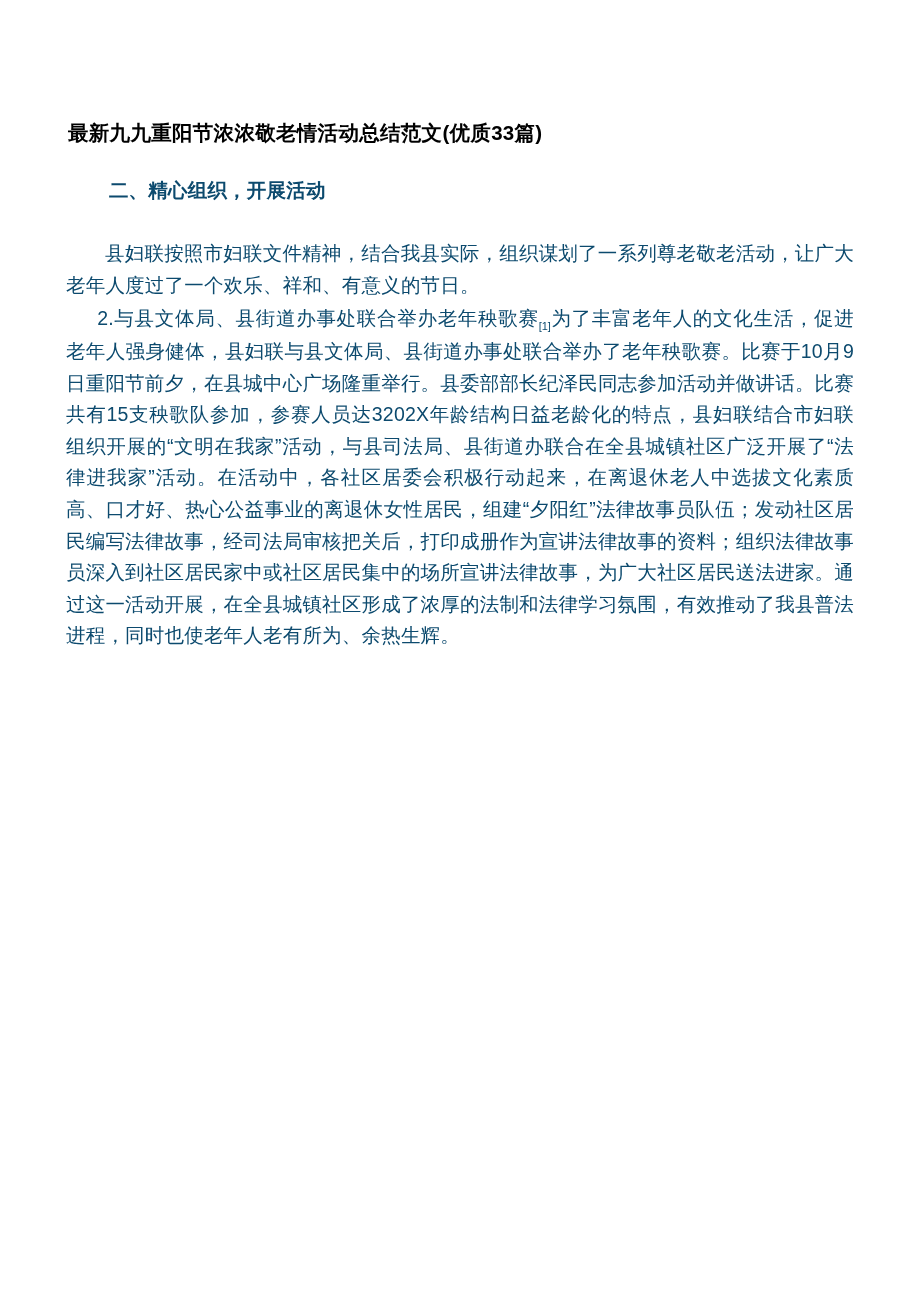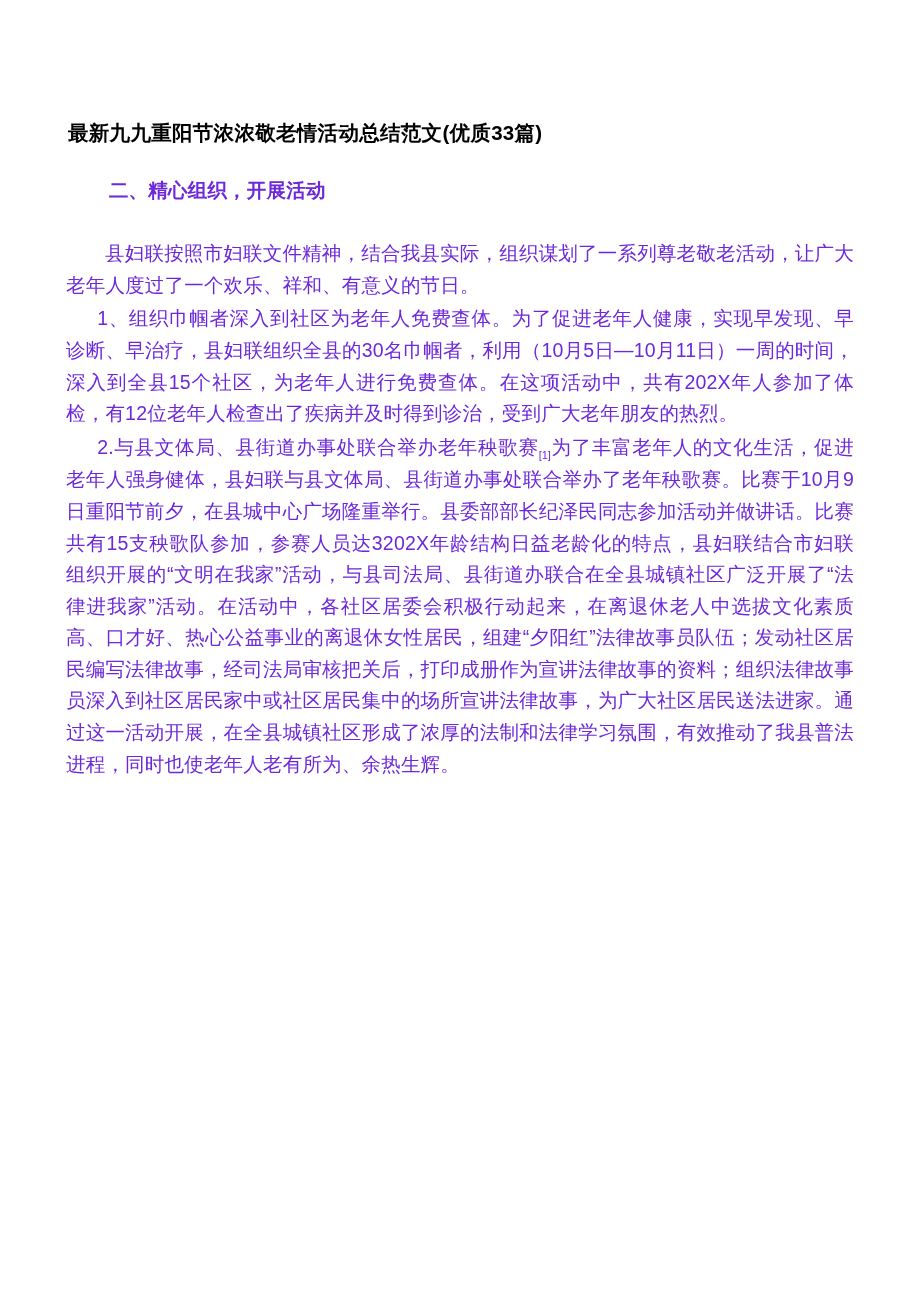--- a/index.html
+++ b/index.html
@@ -29,21 +29,21 @@
     margin: 0 0 28px 0;
     padding-left: 2px;
     color: #000000;
   }
   .para {
     font-size: 19.5px;
     line-height: 1.62;
     margin: 0 0 2px 0;
     text-align: justify;
     text-justify: inter-ideograph;
-    color: #6d28d9;
+    color: #0c4a6e;
     letter-spacing: 0.2px;
   }
   .para.heading-sub {
     font-weight: 700;
     text-indent: 2.2em;
     margin-bottom: 4px;
   }
   .para.indent {
     text-indent: 2em;
     margin-top: 32px;
@@ -61,18 +61,17 @@
 <body>
 
 <div class="page">
 
   <h1 class="doc-title">最新九九重阳节浓浓敬老情活动总结范文(优质33篇)</h1>
 
   <p class="para heading-sub">二、精心组织，开展活动</p>
 
   <p class="para indent">县妇联按照市妇联文件精神，结合我县实际，组织谋划了一系列尊老敬老活动，让广大老年人度过了一个欢乐、祥和、有意义的节日。</p>
 
-  <p class="para indent-sm">1、组织巾帼者深入到社区为老年人免费查体。为了促进老年人健康，实现早发现、早诊断、早治疗，县妇联组织全县的30名巾帼者，利用（10月5日—10月11日）一周的时间，深入到全县15个社区，为老年人进行免费查体。在这项活动中，共有202X年人参加了体检，有12位老年人检查出了疾病并及时得到诊治，受到广大老年朋友的热烈。</p>
 
   <p class="para indent-sm"><span>2.与县文体局、县街道办事处联合举办老年秧歌赛</span><span class="tiny-note">[1]</span><span>为了丰富老年人的文化生活，促进老年人强身健体，县妇联与县文体局、县街道办事处联合举办了老年秧歌赛。比赛于10月9日重阳节前夕，在县城中心广场隆重举行。县委部部长纪泽民同志参加活动并做讲话。比赛共有15支秧歌队参加，参赛人员达3202X年龄结构日益老龄化的特点，县妇联结合市妇联组织开展的“文明在我家”活动，与县司法局、县街道办联合在全县城镇社区广泛开展了“法律进我家”活动。在活动中，各社区居委会积极行动起来，在离退休老人中选拔文化素质高、口才好、热心公益事业的离退休女性居民，组建“夕阳红”法律故事员队伍；发动社区居民编写法律故事，经司法局审核把关后，打印成册作为宣讲法律故事的资料；组织法律故事员深入到社区居民家中或社区居民集中的场所宣讲法律故事，为广大社区居民送法进家。通过这一活动开展，在全县城镇社区形成了浓厚的法制和法律学习氛围，有效推动了我县普法进程，同时也使老年人老有所为、余热生辉。</span></p>
 
 
 </div>
 
 </body></html>

